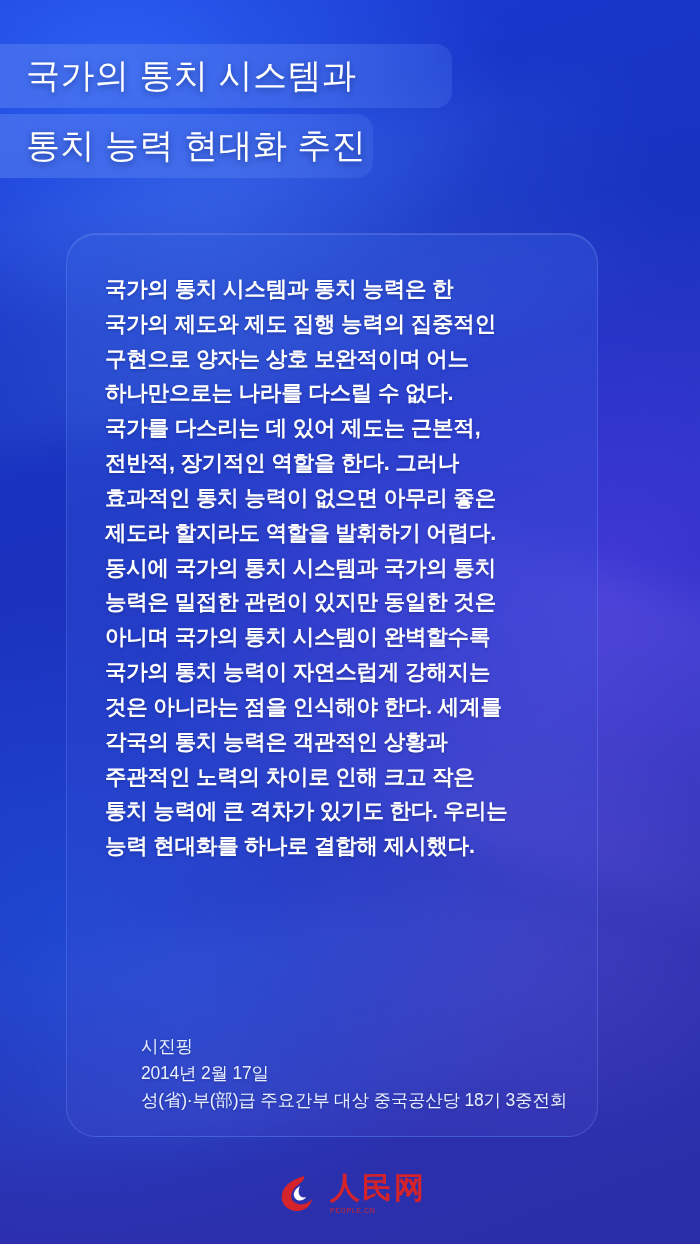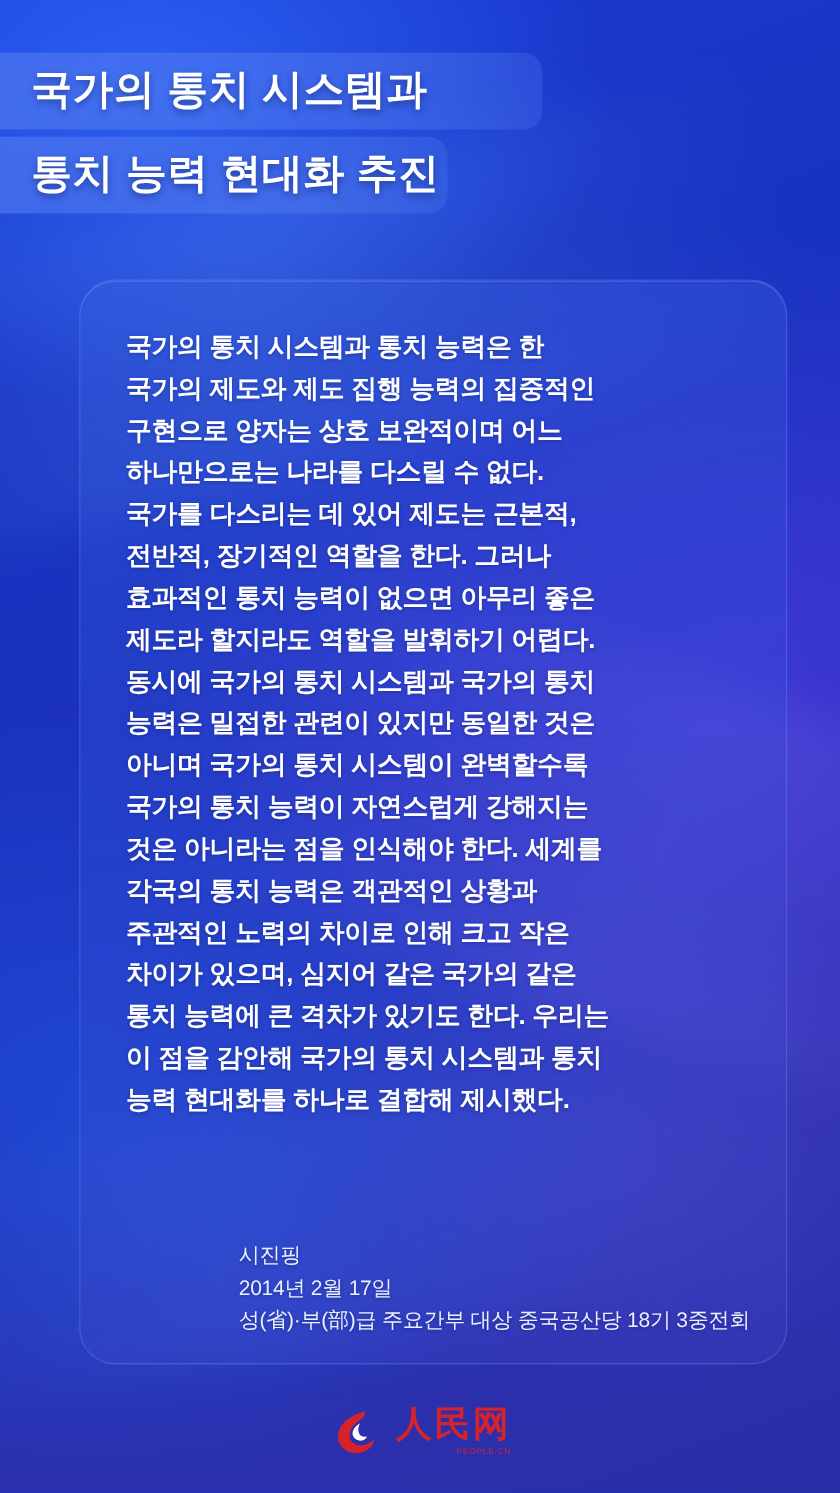--- a/index.html
+++ b/index.html
@@ -61,21 +61,21 @@
     position: absolute;
     left: 0;
     top: 44px;
     width: 470px;
   }
   .title-line {
     display: block;
     position: relative;
     color: #ffffff;
     font-size: 34px;
-    font-weight: bold;
+    font-weight: normal;
     letter-spacing: 0.5px;
     line-height: 1;
     padding: 14px 26px 16px 26px;
     background: linear-gradient(90deg, rgba(88,128,240,0.55) 0%, rgba(80,120,238,0.50) 70%, rgba(80,120,238,0.28) 100%);
     border-radius: 0 16px 16px 0;
     box-sizing: border-box;
     white-space: nowrap;
     text-shadow: 0 2px 6px rgba(5,15,70,0.45);
   }
   .title-line.l1 {
@@ -84,21 +84,21 @@
   }
   .title-line.l2 {
     width: 373px;
   }
 
   
   .card {
     position: absolute;
     left: 66px;
     top: 233px;
-    width: 590px;
+    width: 532px;
     height: 904px;
     border-radius: 30px 30px 30px 30px;
     background: linear-gradient(165deg, rgba(54,96,222,0.42) 0%, rgba(52,80,215,0.30) 45%, rgba(70,70,200,0.26) 100%);
     border: 1px solid rgba(150,180,255,0.22);
     box-shadow: inset 0 1px 0 rgba(190,210,255,0.18);
     box-sizing: border-box;
     padding: 38px 30px 24px 38px;
   }
   .card::before {
     
@@ -152,21 +152,21 @@
     gap: 10px;
   }
   .logo-mark {
     position: relative;
     width: 46px;
     height: 46px;
   }
   .logo-text {
     display: flex;
     flex-direction: column;
-    align-items: flex-end;
+    align-items: flex-start;
     line-height: 1;
   }
   .logo-cn {
     font-family: "Liberation Serif", serif;
     font-size: 30px;
     font-weight: bold;
     color: #d4232a;
     letter-spacing: 2px;
   }
   .logo-en {
@@ -201,23 +201,21 @@
       <span class="ln">전반적, 장기적인 역할을 한다. 그러나</span>
       <span class="ln">효과적인 통치 능력이 없으면 아무리 좋은</span>
       <span class="ln">제도라 할지라도 역할을 발휘하기 어렵다.</span>
       <span class="ln">동시에 국가의 통치 시스템과 국가의 통치</span>
       <span class="ln">능력은 밀접한 관련이 있지만 동일한 것은</span>
       <span class="ln">아니며 국가의 통치 시스템이 완벽할수록</span>
       <span class="ln">국가의 통치 능력이 자연스럽게 강해지는</span>
       <span class="ln">것은 아니라는 점을 인식해야 한다. 세계를</span>
       <span class="ln">각국의 통치 능력은 객관적인 상황과</span>
       <span class="ln">주관적인 노력의 차이로 인해 크고 작은</span>
-      <span class="ln">차이가 있으며, 심지어 같은 국가의 같은</span>
       <span class="ln">통치 능력에 큰 격차가 있기도 한다. 우리는</span>
-      <span class="ln">이 점을 감안해 국가의 통치 시스템과 통치</span>
       <span class="ln">능력 현대화를 하나로 결합해 제시했다.</span>
     </div>
 
     <div class="attrib">
       <span>시진핑</span>
       <span>2014년 2월 17일</span>
       <span>성(省)·부(部)급 주요간부 대상 중국공산당 18기 3중전회</span>
     </div>
   </div>
 

